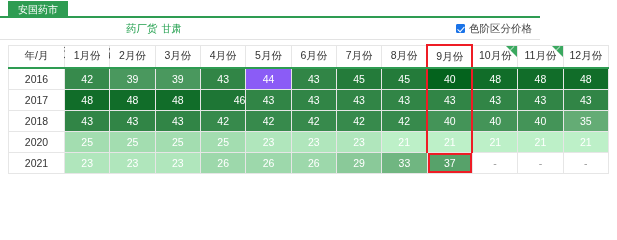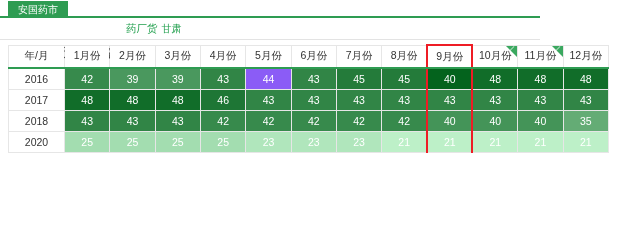--- a/index.html
+++ b/index.html
@@ -104,20 +104,24 @@
 <div class="panel">
 
   <div class="tabstrip">
     <div class="tab">安国药市</div>
   </div>
 
   <div class="subbar">
     <span class="label">当前品种历史价格：</span>
     <span class="hl">药厂货</span>
     <span class="hl2">甘肃</span>
+    <div class="scalebox">
+      <span class="chk"></span>
+      <span class="t">色阶区分价格</span>
+    </div>
   </div>
 
   <div class="tablewrap">
     <table>
       <thead>
         <tr>
             <th class="yearcol"><span>年/月</span></th>
             <th><span>1月份</span></th>
             <th><span>2月份</span></th>
             <th><span>3月份</span></th>
@@ -146,21 +150,21 @@
             <td class="sel-left sel-right" style="background: rgb(4, 99, 29);">40</td>
             <td style="background: rgb(17, 109, 41);">48</td>
             <td style="background: rgb(17, 109, 41);">48</td>
             <td style="background: rgb(17, 109, 41);">48</td>
           </tr>
           <tr>
             <td class="yearcol">2017</td>
             <td style="background: rgb(17, 109, 41);">48</td>
             <td style="background: rgb(17, 109, 41);">48</td>
             <td style="background: rgb(17, 109, 41);">48</td>
-            <td style="background: rgb(30, 118, 53);">46</td>
+            <td style="background: rgb(30, 118, 53); text-align: right;">46</td>
             <td style="background: rgb(49, 133, 70);">43</td>
             <td style="background: rgb(49, 133, 70);">43</td>
             <td style="background: rgb(49, 133, 70);">43</td>
             <td style="background: rgb(49, 133, 70);">43</td>
             <td class="sel-left sel-right" style="background: rgb(49, 133, 70);">43</td>
             <td style="background: rgb(49, 133, 70);">43</td>
             <td style="background: rgb(49, 133, 70);">43</td>
             <td style="background: rgb(49, 133, 70);">43</td>
           </tr>
           <tr>
@@ -186,17 +190,32 @@
             <td style="background: rgb(163, 221, 176);">25</td>
             <td style="background: rgb(176, 230, 188);">23</td>
             <td style="background: rgb(176, 230, 188);">23</td>
             <td style="background: rgb(176, 230, 188);">23</td>
             <td style="background: rgb(189, 240, 200);">21</td>
             <td class="sel-left sel-right" style="background: rgb(189, 240, 200);">21</td>
             <td style="background: rgb(189, 240, 200);">21</td>
             <td style="background: rgb(189, 240, 200);">21</td>
             <td style="background: rgb(189, 240, 200);">21</td>
           </tr>
+          <tr>
+            <td class="yearcol">2021</td>
+            <td style="background: rgb(176, 230, 188);">23</td>
+            <td style="background: rgb(176, 230, 188);">23</td>
+            <td style="background: rgb(176, 230, 188);">23</td>
+            <td style="background: rgb(157, 216, 171);">26</td>
+            <td style="background: rgb(157, 216, 171);">26</td>
+            <td style="background: rgb(157, 216, 171);">26</td>
+            <td style="background: rgb(138, 201, 153);">29</td>
+            <td style="background: rgb(112, 182, 129);">33</td>
+            <td class="selcell" style="background: rgb(87, 162, 106);">37</td>
+            <td class="empty">-</td>
+            <td class="empty">-</td>
+            <td class="empty">-</td>
+          </tr>
         </tbody>
     </table>
   </div>
 
 </div>
 
 </body></html>

